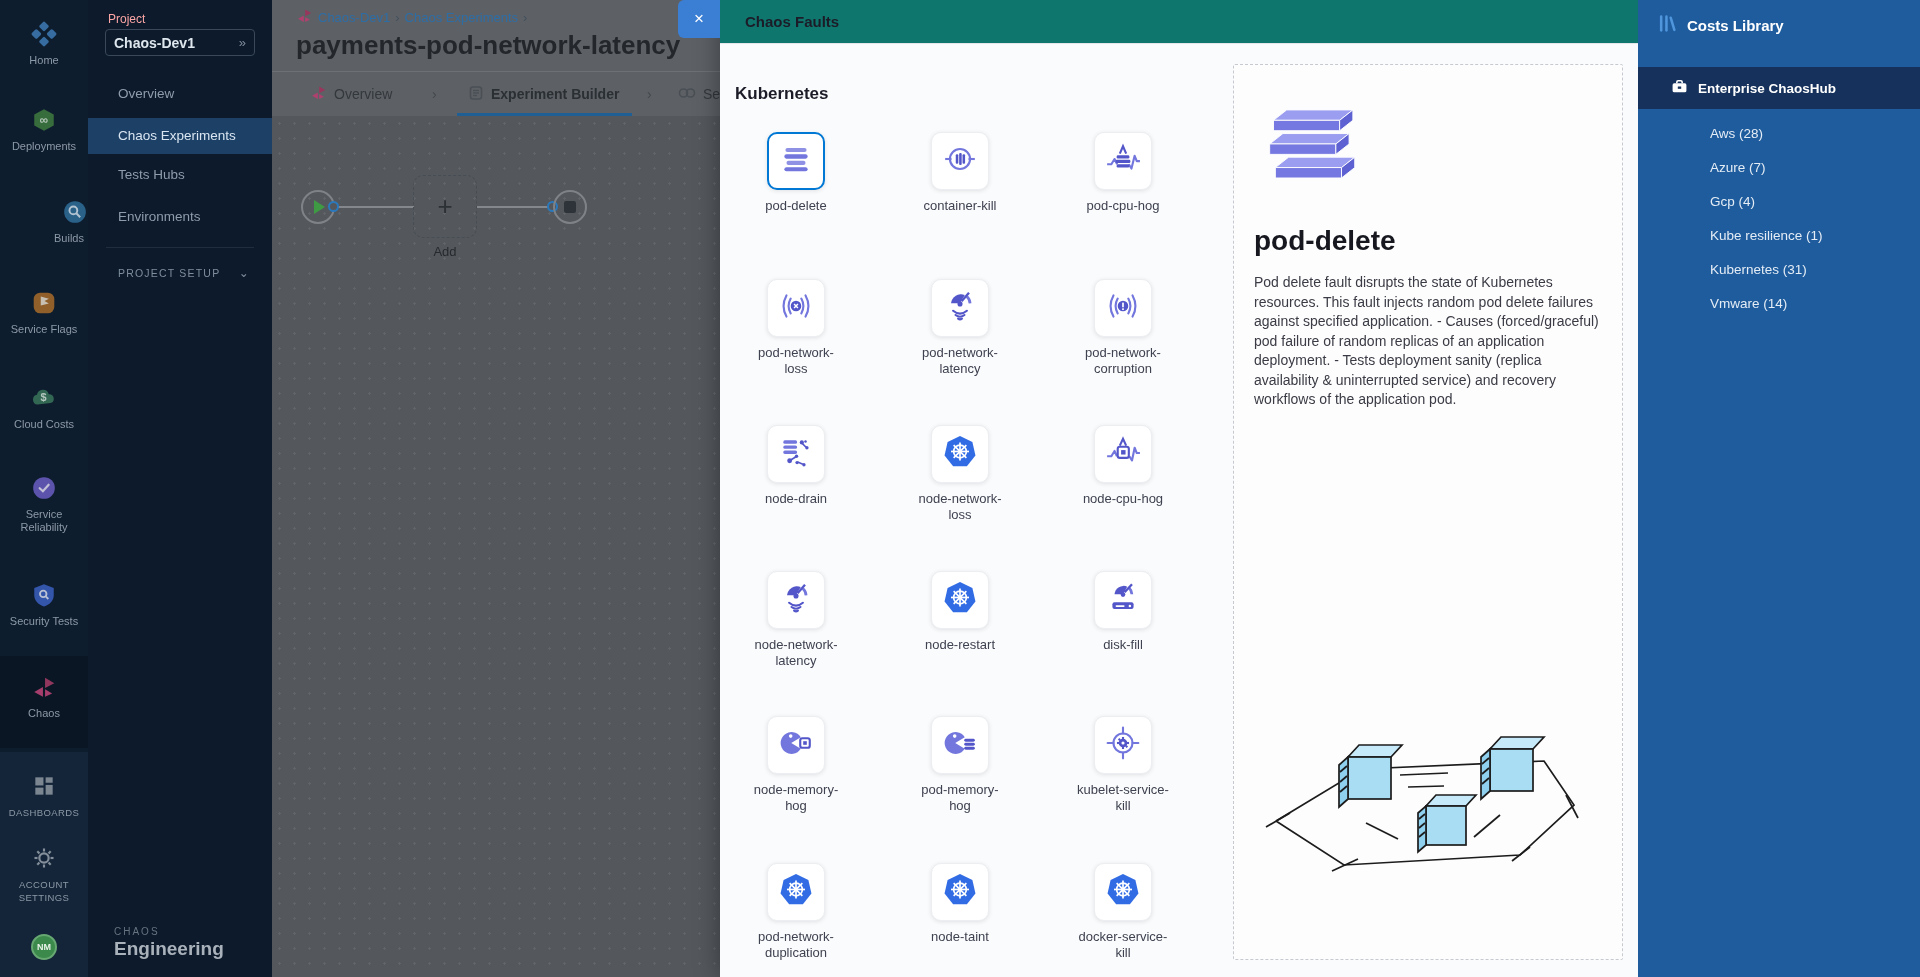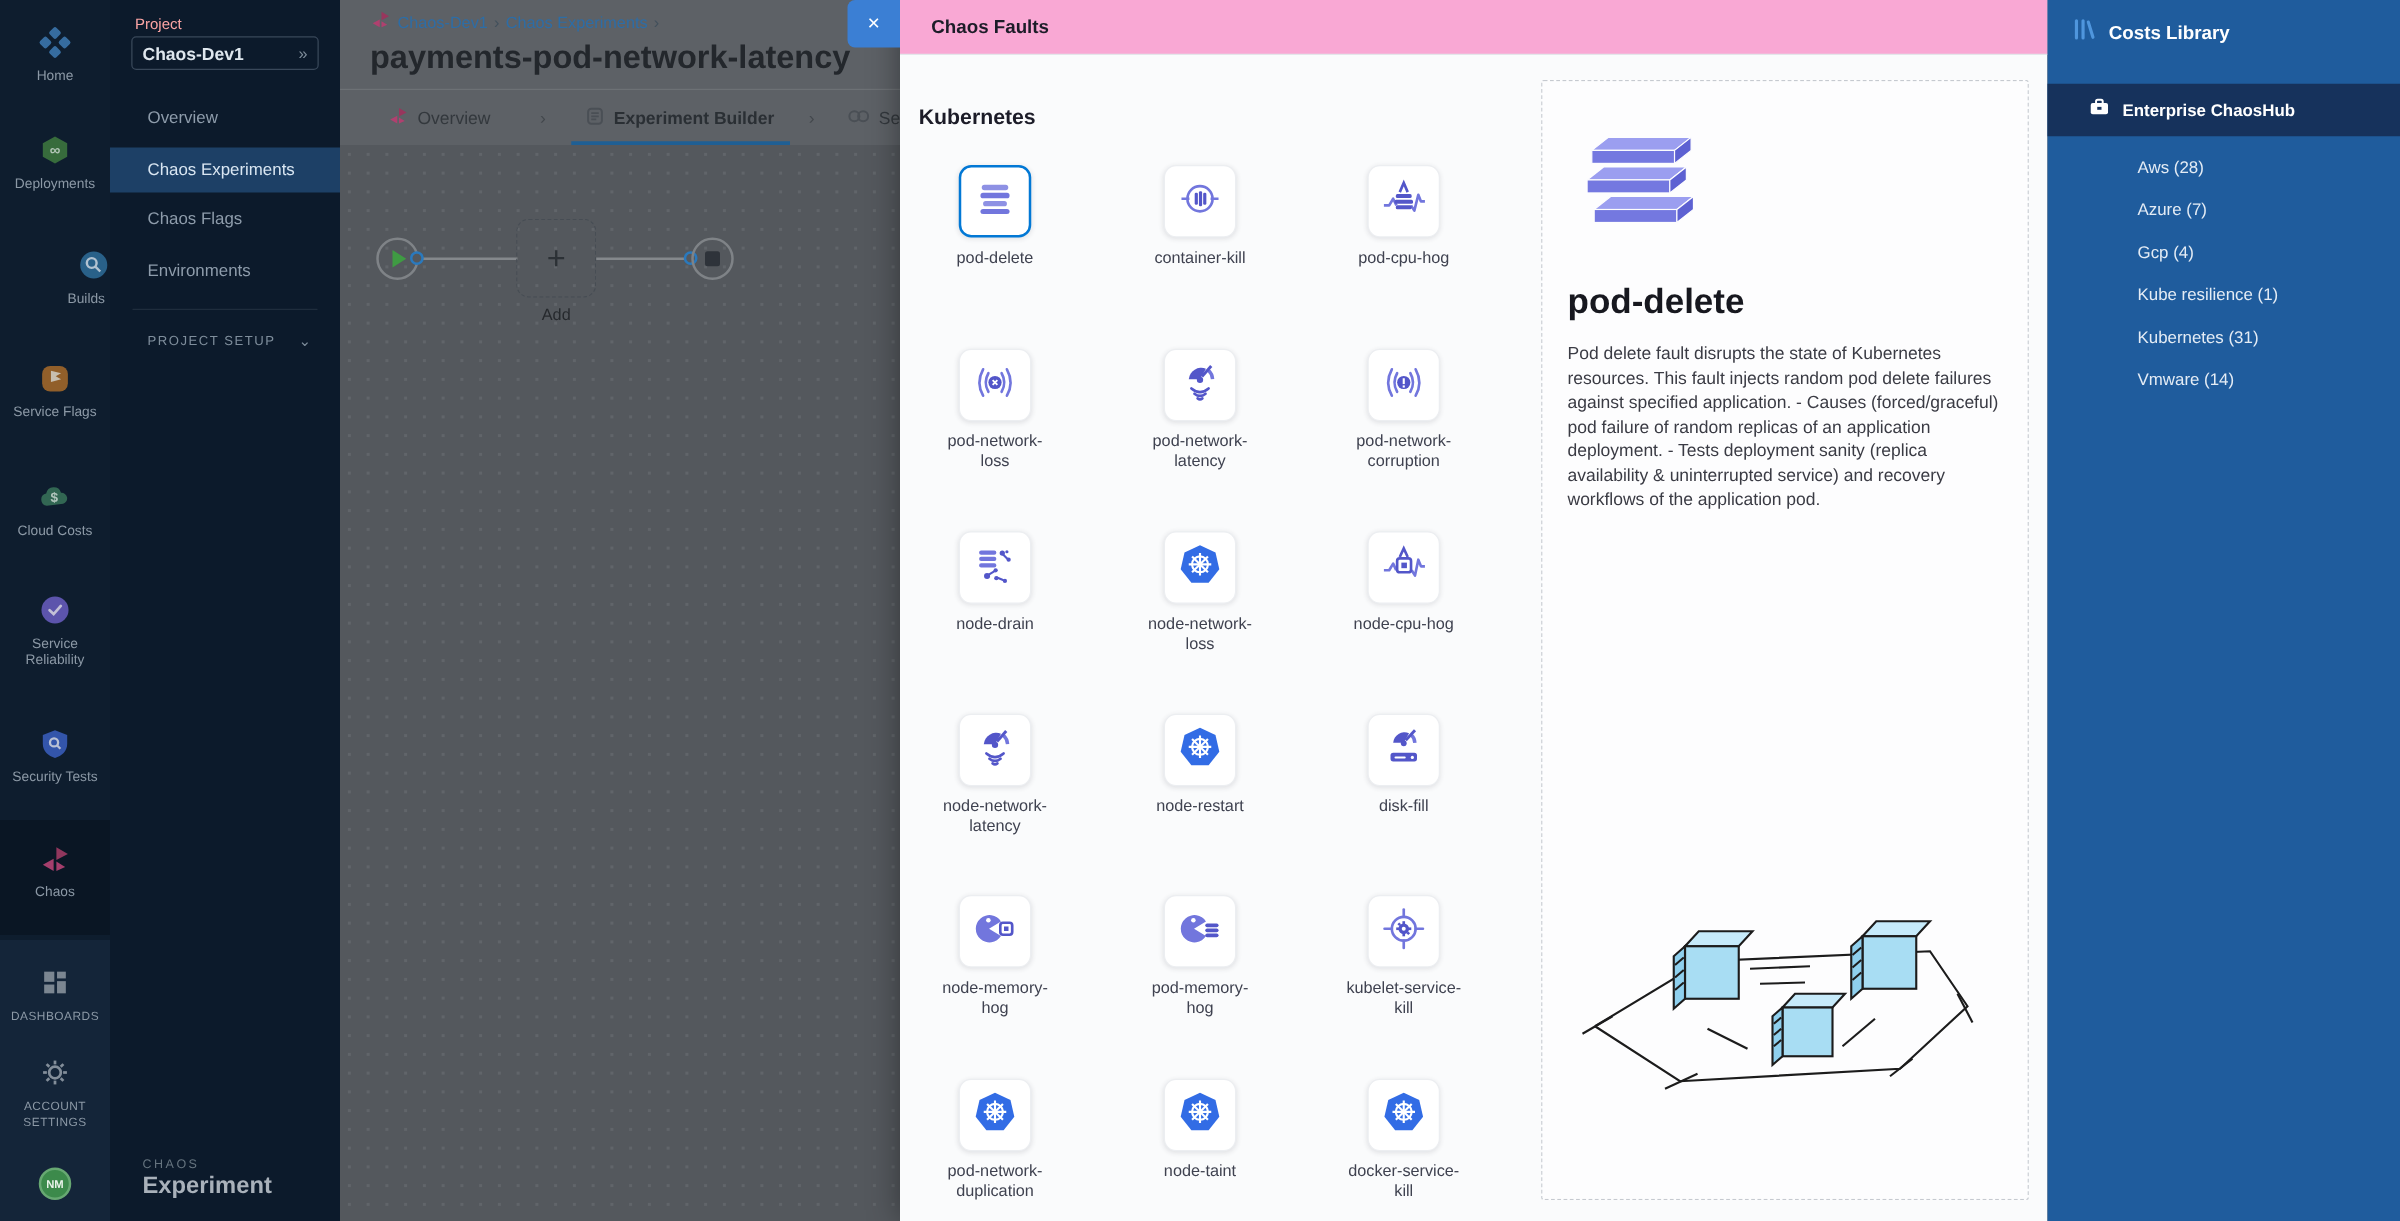--- a/index.html
+++ b/index.html
@@ -65,21 +65,21 @@
     border-radius:10px; display:flex; align-items:center; justify-content:center; cursor:pointer;
     font-size:26px; color:#2c3136; font-weight:300; }
   .addlabel { position:absolute; left:123px; top:128px; width:100px; text-align:center;
     font-size:13px; color:#26292d; }
 
   
   #modal { position:absolute; left:720px; top:0; width:918px; height:977px; background:#fafbfc; z-index:5;
     box-shadow:0 0 24px rgba(0,0,0,.4); }
   #modal-close { position:absolute; left:-42px; top:0; width:42px; height:38px; background:#3b7fd4;
     border:none; border-radius:6px 0 0 6px; color:#fff; font-size:17px; cursor:pointer; }
-  .modal-header { position:absolute; left:0; top:0; width:918px; height:44px; background:#f9a8d4;
+  .modal-header { position:absolute; left:0; top:0; width:918px; height:44px; background:#0f766e;
     border-bottom:1px solid #e4e6ea; }
   .modal-title { position:absolute; left:25px; top:13px; font-size:15px; font-weight:bold; color:#1c1c28; }
   .section-title { position:absolute; left:15px; top:84px; font-size:17px; font-weight:bold; color:#1c1c28; }
   .fault-card { position:absolute; width:58px; height:58px; background:#fff; border:1px solid #eceef1;
     border-radius:10px; box-shadow:0 1px 4px rgba(40,41,61,.12); display:flex; align-items:center;
     justify-content:center; cursor:pointer; }
   .fault-card.sel { border:2px solid #0278d5; }
   .fault-card svg { width:36px; height:36px; }
   .fault-label { position:absolute; width:150px; text-align:center; font-size:13px; color:#3f4250;
     line-height:16px; white-space:pre-line; cursor:pointer; }
@@ -176,31 +176,31 @@
 
 <nav id="projectbar">
   <div class="proj-label">Project</div>
   <div class="proj-select">
     <span class="pname">Chaos-Dev1</span>
     <span class="pexp">»</span>
   </div>
   <div id="pmenu">
       <div class="pmenu-item" style="top: 76px;">Overview</div>
       <div class="pmenu-item sel" style="top: 118px;">Chaos Experiments</div>
-      <div class="pmenu-item" style="top: 157px;">Chaos Flags</div>
+      <div class="pmenu-item" style="top: 157px;">Tests Hubs</div>
       <div class="pmenu-item" style="top: 199px;">Environments</div>
     </div>
   <div class="pmenu-divider"></div>
   <div class="psetup">
     <span>PROJECT SETUP</span>
     <span class="chev">⌄</span>
   </div>
   <div class="brand">
     <div class="b1">CHAOS</div>
-    <div class="b2">Experiment</div>
+    <div class="b2">Engineering</div>
   </div>
 </nav>
 
 <div id="main">
   <div class="crumbs">
     <span class="nicon"><svg width="17" height="17" viewBox="0 0 24 24">
           <path d="M3 16.5 L11 12 L11 21 Z" fill="#b0406f"></path>
           <path d="M13 3.5 L21.5 8.5 L13 13 Z" fill="#98365d"></path>
           <path d="M13 14 L19.5 18 L13 21 Z" fill="#b0406f"></path>
         </svg></span>

